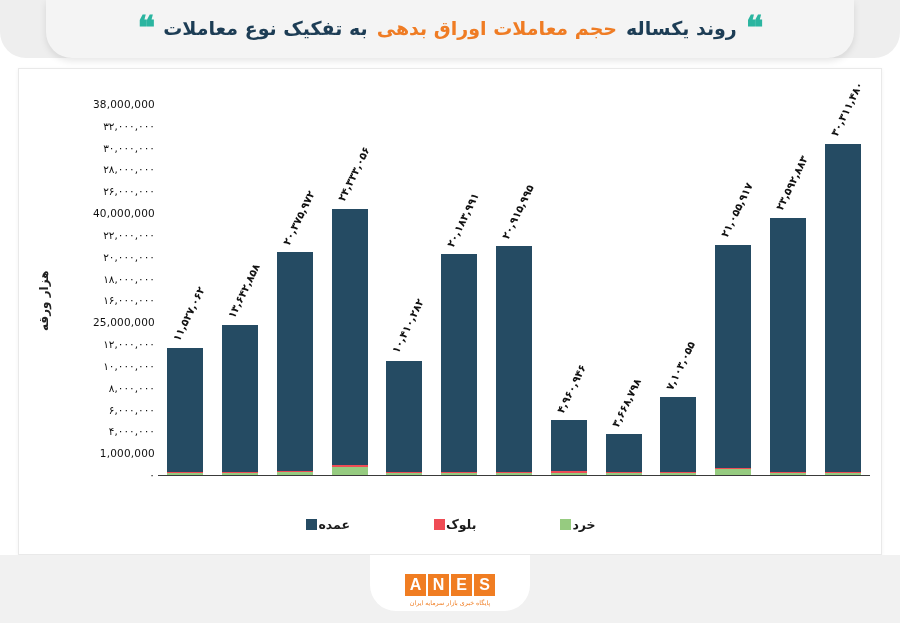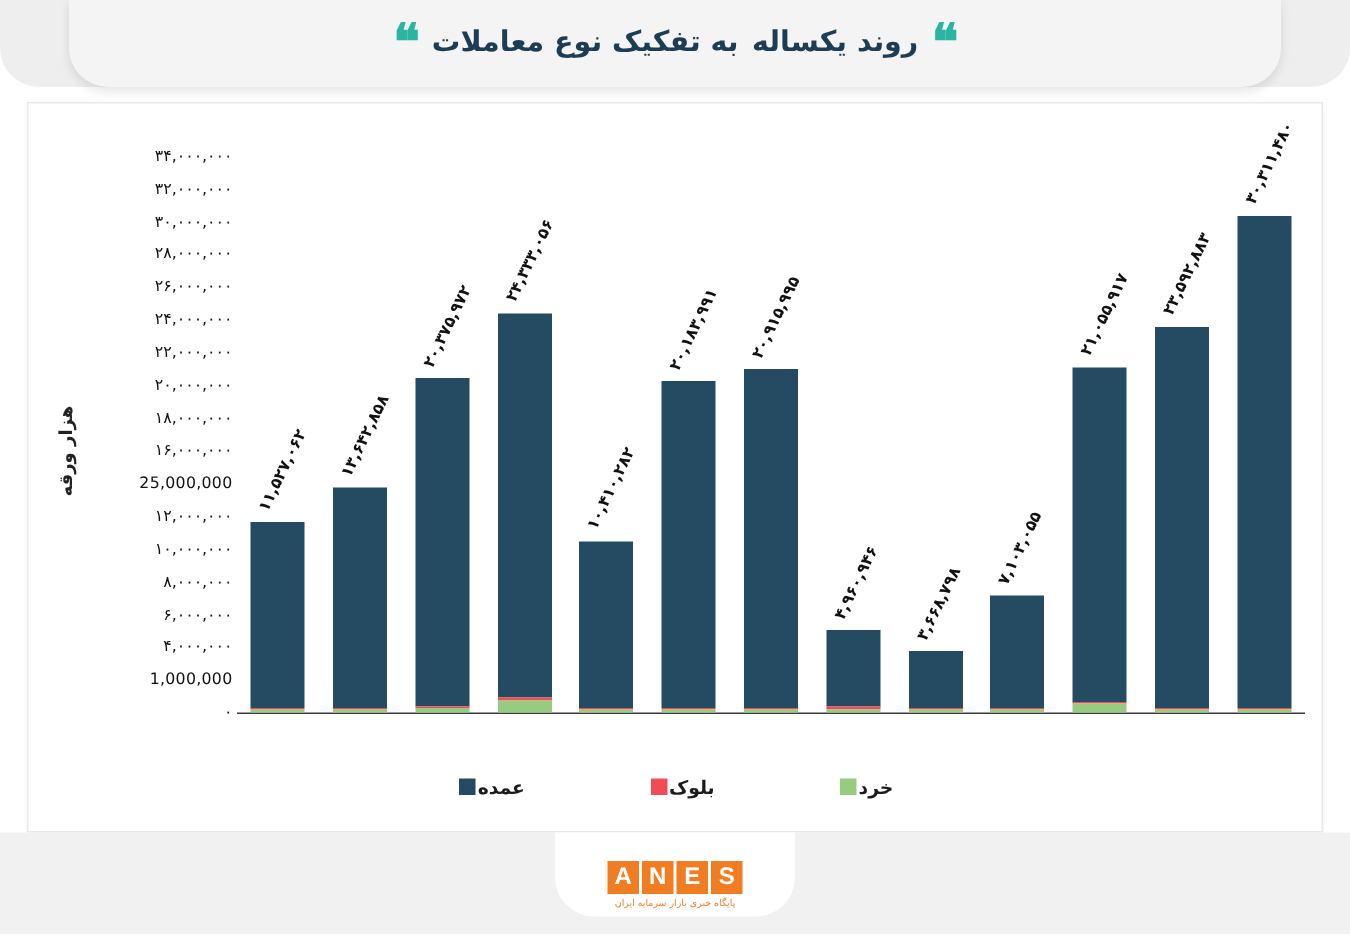--- a/index.html
+++ b/index.html
@@ -291,20 +291,21 @@
 </head>
 <body>
 
 <div id="page">
 
   <div id="title-banner">
     <div id="banner-shadow"></div>
     <div id="title-inner">
       <span class="quote-mark">❝</span>
       <span class="title-seg title-navy">روند یکساله</span>
+      <span class="title-seg title-orange">حجم معاملات اوراق بدهی</span>
       <span class="title-seg title-navy">به تفکیک نوع معاملات</span>
       <span class="quote-mark">❝</span>
     </div>
   </div>
 
   <div id="chart-card">
     <div id="plot">
 
       <div id="y-axis-title">هزار ورقه</div>
 
@@ -314,26 +315,26 @@
           <div class="y-tick" style="top: 362.353px;">۴,۰۰۰,۰۰۰</div>
           <div class="y-tick" style="top: 340.529px;">۶,۰۰۰,۰۰۰</div>
           <div class="y-tick" style="top: 318.706px;">۸,۰۰۰,۰۰۰</div>
           <div class="y-tick" style="top: 296.882px;">۱۰,۰۰۰,۰۰۰</div>
           <div class="y-tick" style="top: 275.059px;">۱۲,۰۰۰,۰۰۰</div>
           <div class="y-tick" style="top: 253.235px;">25,000,000</div>
           <div class="y-tick" style="top: 231.412px;">۱۶,۰۰۰,۰۰۰</div>
           <div class="y-tick" style="top: 209.588px;">۱۸,۰۰۰,۰۰۰</div>
           <div class="y-tick" style="top: 187.765px;">۲۰,۰۰۰,۰۰۰</div>
           <div class="y-tick" style="top: 165.941px;">۲۲,۰۰۰,۰۰۰</div>
-          <div class="y-tick" style="top: 144.118px;">۲۴,۰۰۰,۰۰۰</div>
+          <div class="y-tick" style="top: 144.118px;">40,000,000</div>
           <div class="y-tick" style="top: 122.294px;">۲۶,۰۰۰,۰۰۰</div>
           <div class="y-tick" style="top: 100.471px;">۲۸,۰۰۰,۰۰۰</div>
           <div class="y-tick" style="top: 78.6471px;">۳۰,۰۰۰,۰۰۰</div>
           <div class="y-tick" style="top: 56.8235px;">۳۲,۰۰۰,۰۰۰</div>
-          <div class="y-tick" style="top: 35px;">۳۴,۰۰۰,۰۰۰</div>
+          <div class="y-tick" style="top: 35px;">38,000,000</div>
         </div>
 
       <div id="x-axis-line"></div>
 
       <div id="bars-area">
           <div class="bar-col" style="left: 9.38462px; height: 371px;">
             <div class="bar-stack">
               <div class="seg-khord" style="height: 1.60471px; background: rgb(150, 203, 128);"></div>
               <div class="seg-blok" style="height: 1.4px; background: rgb(239, 76, 85);"></div>
               <div class="seg-omde" style="height: 123.849px; background: rgb(37, 75, 99);"></div>

